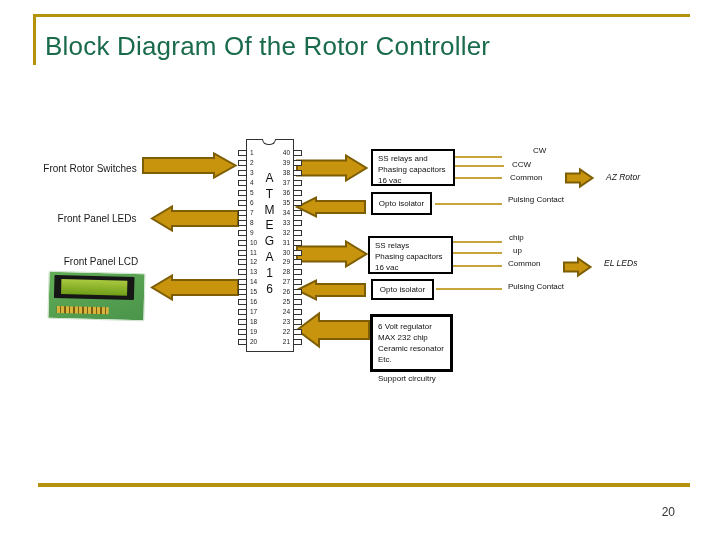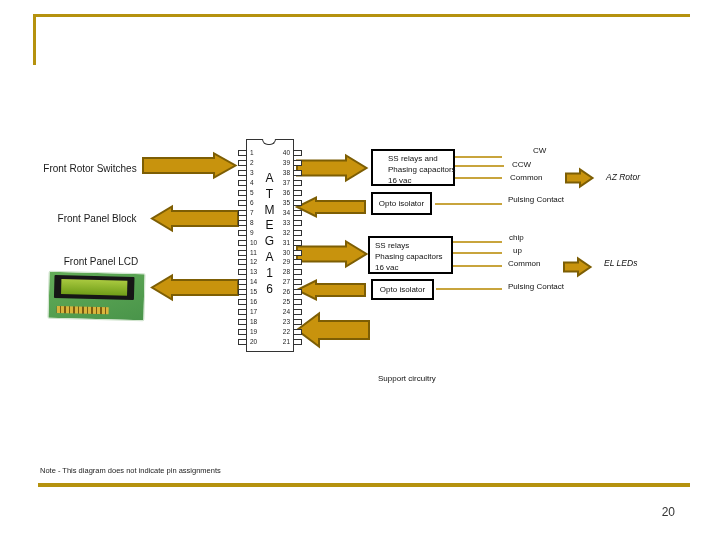--- a/index.html
+++ b/index.html
@@ -33,21 +33,21 @@
   .pin-r { right:-9px; border-left:none; }
   .pin-num { position:absolute; font-size:6.5px; line-height:8px; color:#222; width:14px; }
   .num-l { left:3px; text-align:left; }
   .num-r { right:3px; text-align:right; }
   
   .arrow { position:absolute; overflow:visible; }
   .arrow polygon { fill:#C8930D; stroke:#7D5E04; stroke-width:2; stroke-linejoin:miter; }
   
   .bbox { position:absolute; background:#fff; border:2.5px solid #000; box-sizing:border-box; font-size:8px; color:#111; }
   .bbox .bline { line-height:11px; white-space:nowrap; }
-  #box-relays-az { left:371px; top:149px; width:84px; height:37px; padding:2px 0 0 15px; }
+  #box-relays-az { left:371px; top:149px; width:84px; height:37px; padding:2px 0 0 5px; }
   #box-opto-az  { left:371px; top:192px; width:61px; height:23px; display:flex; align-items:center; justify-content:center; }
   #box-relays-el { left:368px; top:236px; width:85px; height:38px; padding:2px 0 12px 5px; }
   #box-opto-el  { left:371px; top:279px; width:63px; height:21px; display:flex; align-items:center; justify-content:center; }
   #box-support  { left:370px; top:314px; width:83px; height:58px; border-width:3.5px; padding:4px 0 0 5px; }
   
   .gold-line { position:absolute; height:1.5px; background:#C8A43C; }
   
   .rlabel { position:absolute; font-size:8px; color:#111; white-space:nowrap; }
   .rotor-label { font-size:8.5px;font-style:italic; }
   
@@ -65,23 +65,24 @@
   #page-number { position:absolute; left:645px; top:505px; width:30px; text-align:right; font-size:12px; color:#333; }
   #support-caption { position:absolute; left:378px; top:374px; font-size:8px; color:#111; white-space:nowrap; }
 </style>
 </head>
 <body>
 
 <div id="slide">
 
   <div class="rule" style="left:33px; top:14px; width:657px; height:2.5px;"></div>
   <div class="rule" style="left:33px; top:14px; width:2.5px; height:51px;"></div>
+  <div id="page-title">Block Diagram Of the Rotor Controller</div>
 
   <div class="llabel" style="left:38px; top:163px;">Front Rotor Switches</div>
-  <div class="llabel" style="left:45px; top:213px;">Front Panel Block</div>
+  <div class="llabel" style="left:45px; top:213px;">Front Panel LEDs</div>
   <div class="llabel" style="left:49px; top:256px;">Front Panel LCD</div>
 
   <div id="lcd-photo">
     <div id="lcd-bezel">
       <div id="lcd-screen"></div>
     </div>
     <div id="lcd-pins"></div>
   </div>
 
   <svg class="arrow" style="left:142px; top:152px;" width="95" height="27">
@@ -218,20 +219,26 @@
     <span>Opto isolator</span>
   </div>
   <div class="bbox" id="box-relays-el">
     <div class="bline">SS relays</div>
     <div class="bline">Phasing capacitors</div>
     <div class="bline">16 vac</div>
   </div>
   <div class="bbox" id="box-opto-el">
     <span>Opto isolator</span>
   </div>
+  <div class="bbox" id="box-support">
+    <div class="bline">6 Volt regulator</div>
+    <div class="bline">MAX 232 chip</div>
+    <div class="bline">Ceramic resonator</div>
+    <div class="bline">Etc.</div>
+  </div>
   <div id="support-caption">Support circuitry</div>
 
   <div class="gold-line" style="left:455px; top:156px; width:47px;"></div>
   <div class="gold-line" style="left:455px; top:165px; width:49px;"></div>
   <div class="gold-line" style="left:455px; top:177px; width:47px;"></div>
   <div class="gold-line" style="left:435px; top:203px; width:67px;"></div>
   <div class="gold-line" style="left:453px; top:241px; width:49px;"></div>
   <div class="gold-line" style="left:453px; top:252px; width:49px;"></div>
   <div class="gold-line" style="left:453px; top:265px; width:49px;"></div>
   <div class="gold-line" style="left:436px; top:288px; width:66px;"></div>
@@ -240,17 +247,16 @@
   <div class="rlabel" style="left:512px; top:160px;">CCW</div>
   <div class="rlabel" style="left:510px; top:173px;">Common</div>
   <div class="rlabel" style="left:508px; top:195px;">Pulsing Contact</div>
   <div class="rlabel rotor-label" style="left:606px; top:172px;">AZ Rotor</div>
   <div class="rlabel" style="left:509px; top:233px;">chip</div>
   <div class="rlabel" style="left:513px; top:246px;">up</div>
   <div class="rlabel" style="left:508px; top:259px;">Common</div>
   <div class="rlabel rotor-label" style="left:604px; top:258px;">EL LEDs</div>
   <div class="rlabel" style="left:508px; top:282px;">Pulsing Contact</div>
 
-  <div id="note-text">Note - This diagram does not indicate pin assignments</div>
   <div class="rule" style="left:38px; top:483px; width:652px; height:3.5px;"></div>
   <div id="page-number">20</div>
 
 </div>
 
 </body></html>

